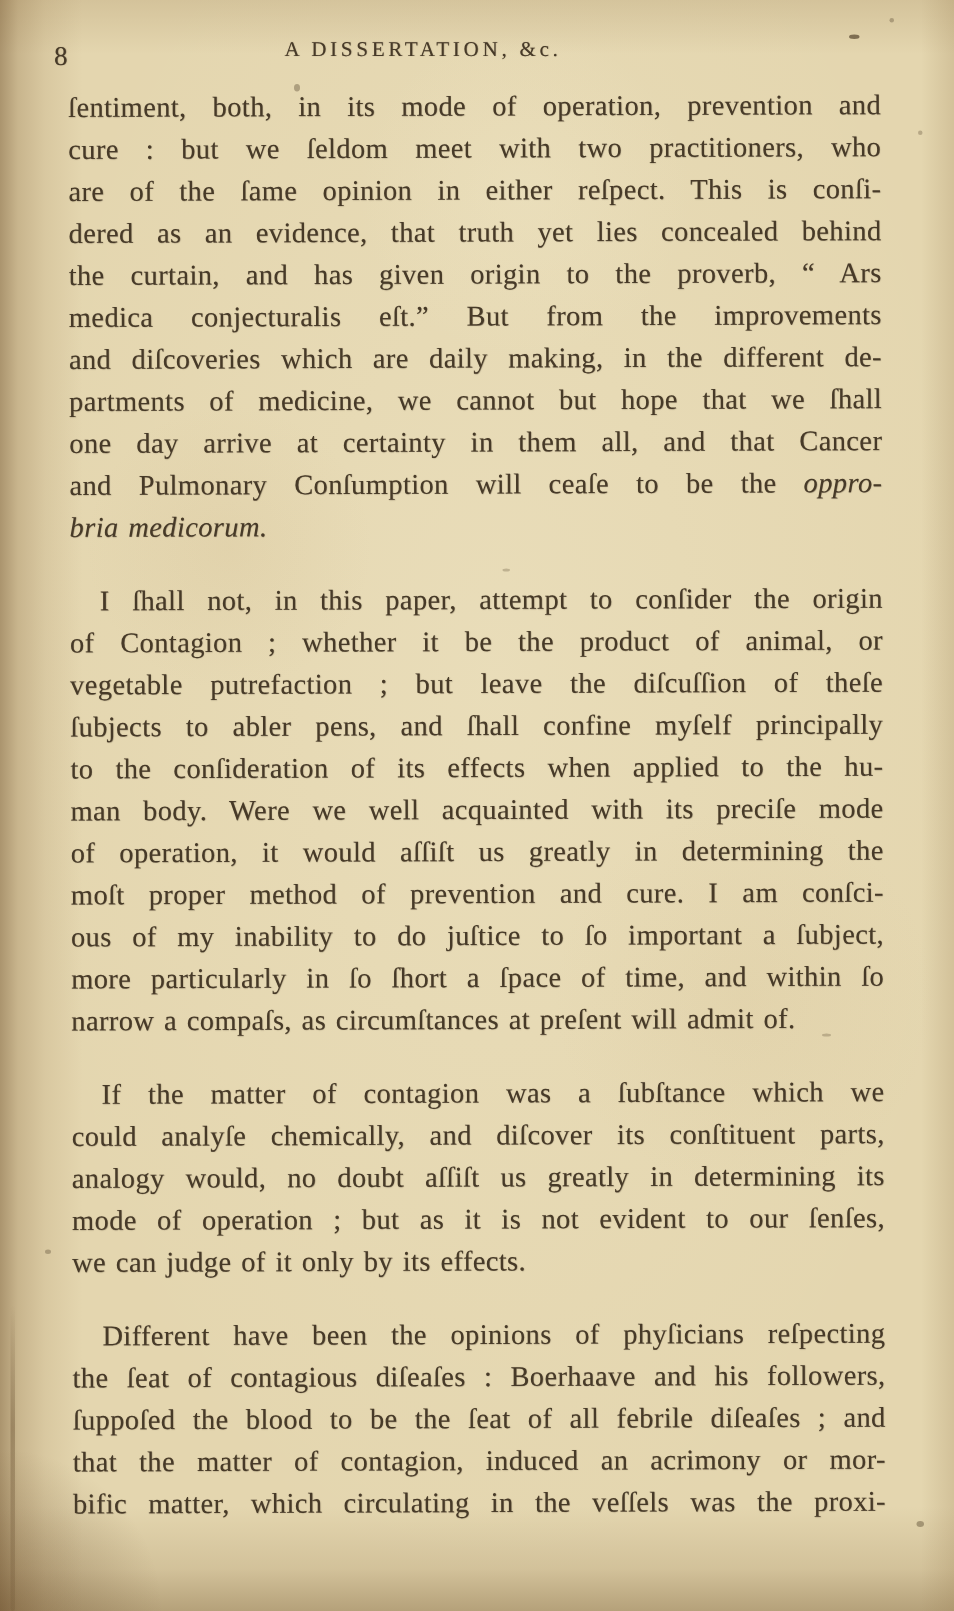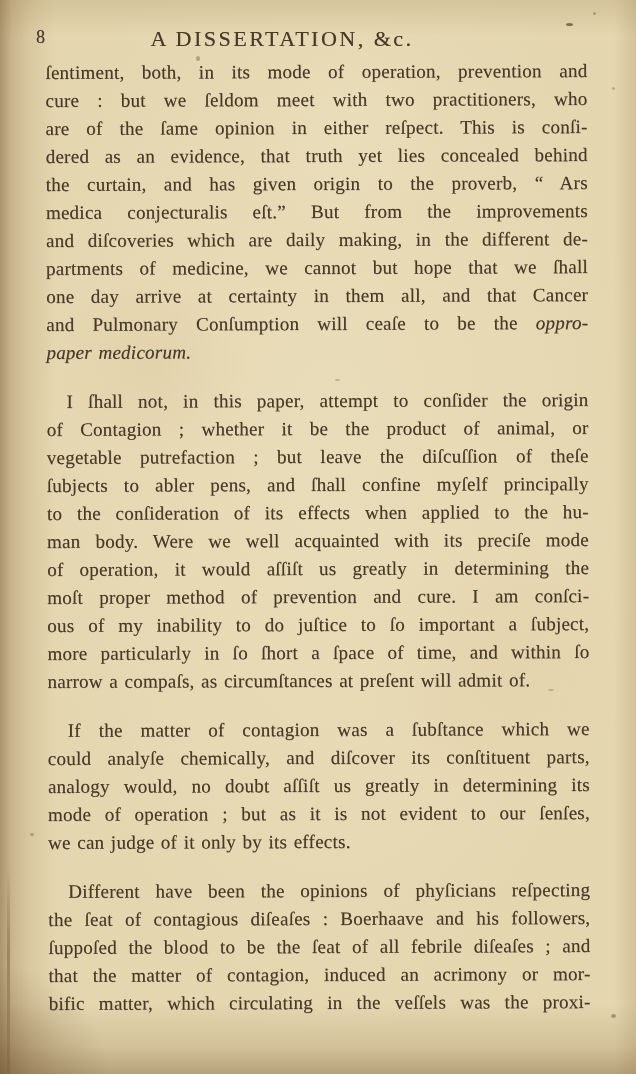--- a/index.html
+++ b/index.html
@@ -31,21 +31,21 @@
   }
   .running-head{position:absolute;top:26px;left:0;width:100%;height:24px;}
   .page-number{
     position:absolute;left:36px;top:1px;
     font-size:18px;color:var(--ink,#473a28);
     text-shadow:0.3px 0.3px 0.6px rgba(68,54,38,0.55);
   }
   .header-title{
     display:block;text-align:center;
     padding-right:72px;
-    font-size:22px;letter-spacing:2.5px;
+    font-size:14px;letter-spacing:2.5px;
     color:var(--ink,#473a28);
     text-shadow:0.3px 0.3px 0.6px rgba(68,54,38,0.55);
   }
   .text-block{
     position:absolute;top:58px;left:47px;width:542px;
     transform:rotate(-0.2deg);
     color:var(--ink,#473a28);
     font-size:19px;line-height:28px;
     letter-spacing:0.25px;word-spacing:1.5px;
     text-shadow:0.25px 0.25px 0.55px rgba(68,54,38,0.5);
@@ -81,21 +81,21 @@
         <div class="line"><span>ſentiment, both, in its mode of operation, prevention and</span></div>
         <div class="line"><span>cure : but we ſeldom meet with two practitioners, who</span></div>
         <div class="line"><span>are of the ſame opinion in either reſpect. This is conſi-</span></div>
         <div class="line"><span>dered as an evidence, that truth yet lies concealed behind</span></div>
         <div class="line"><span>the curtain, and has given origin to the proverb, “ Ars</span></div>
         <div class="line"><span>medica conjecturalis eſt.” But from the improvements</span></div>
         <div class="line"><span>and diſcoveries which are daily making, in the different de-</span></div>
         <div class="line"><span>partments of medicine, we cannot but hope that we ſhall</span></div>
         <div class="line"><span>one day arrive at certainty in them all, and that Cancer</span></div>
         <div class="line"><span>and Pulmonary Conſumption will ceaſe to be the </span><span class="it">oppro-</span></div>
-        <div class="line unjust"><span class="it">paper medicorum.</span></div>
+        <div class="line unjust"><span class="it">bria medicorum.</span></div>
       </div>
       <div class="paragraph indent">
         <div class="line"><span>I ſhall not, in this paper, attempt to conſider the origin</span></div>
         <div class="line"><span>of Contagion ; whether it be the product of animal, or</span></div>
         <div class="line"><span>vegetable putrefaction ; but leave the diſcuſſion of theſe</span></div>
         <div class="line"><span>ſubjects to abler pens, and ſhall confine myſelf principally</span></div>
         <div class="line"><span>to the conſideration of its effects when applied to the hu-</span></div>
         <div class="line"><span>man body. Were we well acquainted with its preciſe mode</span></div>
         <div class="line"><span>of operation, it would aſſiſt us greatly in determining the</span></div>
         <div class="line"><span>moſt proper method of prevention and cure. I am conſci-</span></div>

